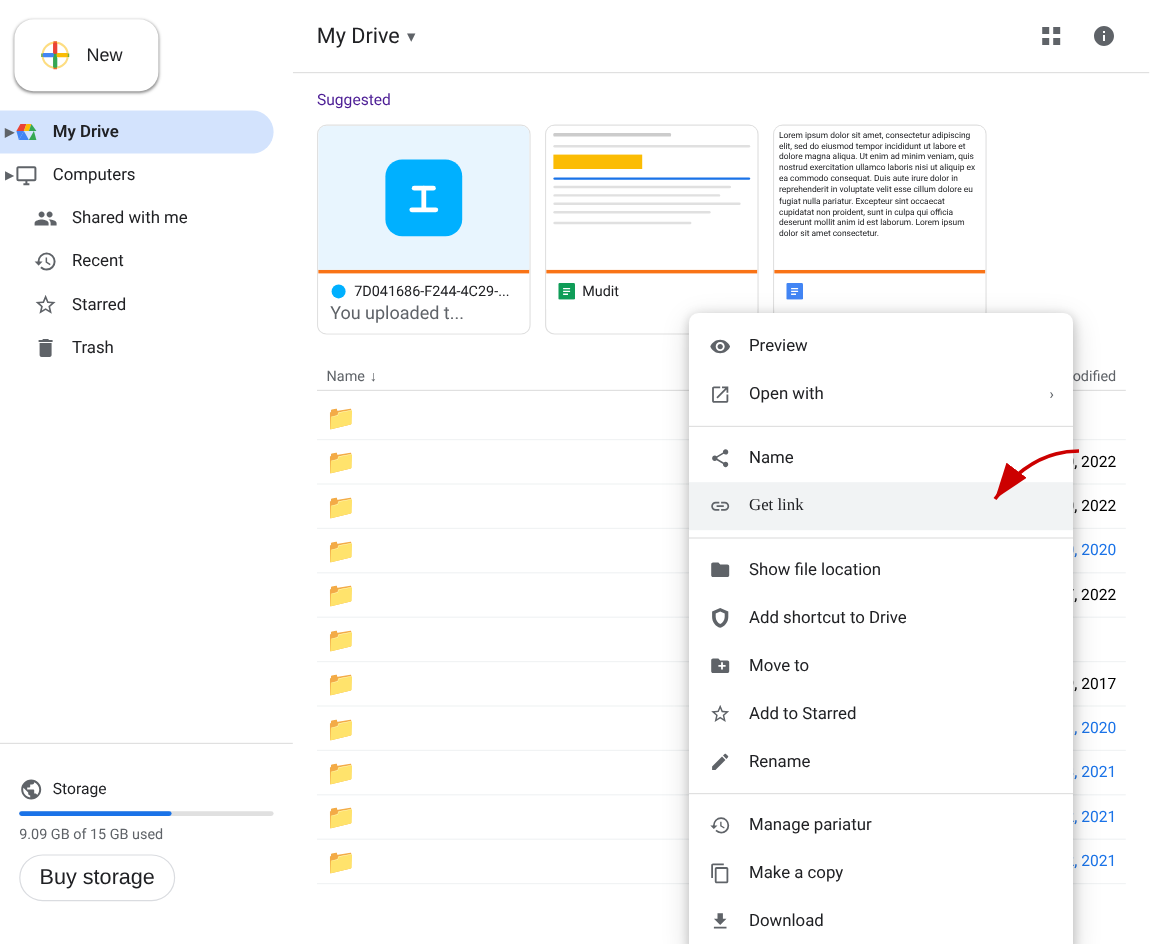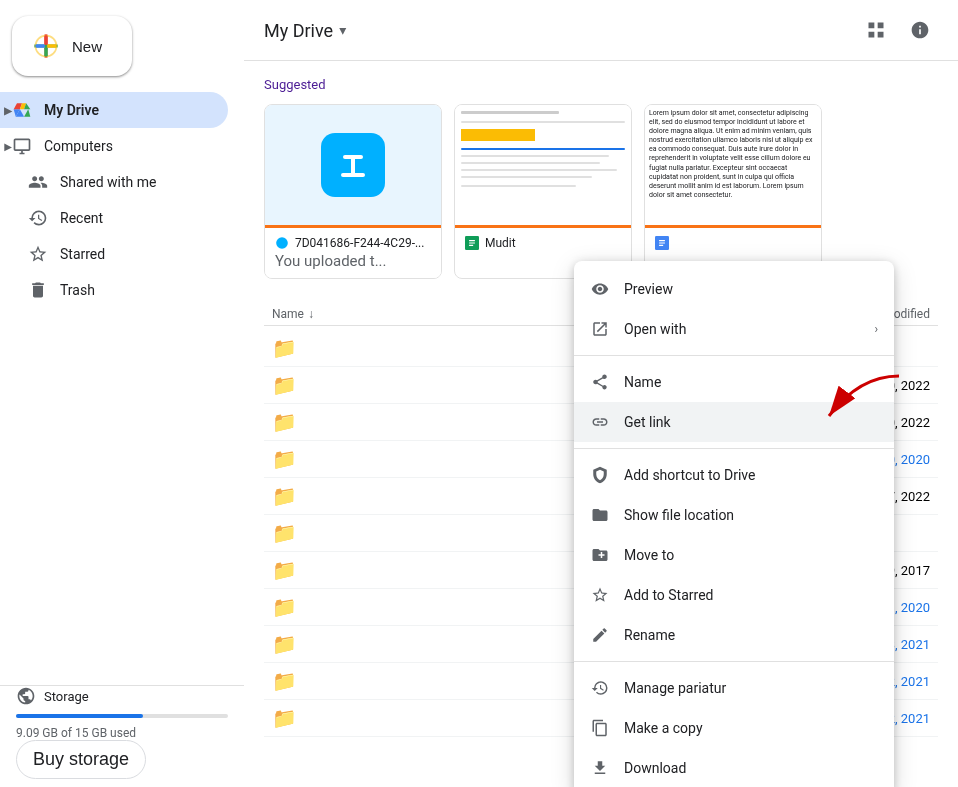--- a/index.html
+++ b/index.html
@@ -61,27 +61,27 @@
     .nav-expand {
       position: absolute;
       left: 0;
       width: 16px;
       text-align: center;
       font-size: 10px;
       color: #5f6368;
     }
 
     .sidebar-storage {
-      padding: 0 16px;
+      padding: 28px 16px;
       border-top: 1px solid #e0e0e0;
     }
     .storage-label { font-size: 13px; color: #202124; margin-bottom: 4px; display: flex; align-items: center; gap: 8px; }
     .storage-bar-bg { background: #e0e0e0; height: 4px; border-radius: 2px; margin: 8px 0; }
     .storage-bar-fill { background: #1a73e8; height: 4px; border-radius: 2px; width: 60%; }
-    .storage-text { font-size: 12px; color: #5f6368; }
+    .storage-text { font-size: 12px; color: #5f6368; margin-bottom: 10px; }
     .buy-storage-btn {
       border: 1px solid #dadce0;
       background: #fff;
       border-radius: 20px;
       padding: 8px 16px;
       font-size: 18px;
       cursor: pointer;
       color: #202124;
     }
 
@@ -221,21 +221,21 @@
     }
     .menu-item {
       display: flex;
       align-items: center;
       gap: 14px;
       padding: 10px 16px;
       font-size: 14px;
       color: #202124;
       cursor: pointer;
     }
-    .menu-item.highlighted { background: #f1f3f4; }
+    .menu-item.highlighted { background: #f1f3f4; font-family: Liberation Serif, serif; }
     .menu-item-icon { width: 20px; height: 20px; display: flex; align-items: center; justify-content: center; color: #5f6368; font-size: 17px; flex-shrink: 0; }
     .menu-item-label { flex: 1; }
     .menu-divider { height: 1px; background: #e0e0e0; margin: 6px 0; }
     .menu-arrow { font-size: 12px; color: #5f6368; }
 
     
     .card-doc3 {
       font-size: 9px;
       color: #5f6368;
       padding: 4px;
@@ -547,33 +547,33 @@
               <path d="M3.9 12c0-1.71 1.39-3.1 3.1-3.1h4V7H7c-2.76 0-5 2.24-5 5s2.24 5 5 5h4v-1.9H7c-1.71 0-3.1-1.39-3.1-3.1zM8 13h8v-2H8v2zm9-6h-4v1.9h4c1.71 0 3.1 1.39 3.1 3.1s-1.39 3.1-3.1 3.1h-4V17h4c2.76 0 5-2.24 5-5s-2.24-5-5-5z"></path>
             </svg>
         </span>
         <span class="menu-item-label">Get link</span>
       </div>
       <div class="menu-divider"></div>
 
       <div class="menu-item">
         <span class="menu-item-icon">
           <svg width="18" height="18" viewBox="0 0 24 24" fill="#5f6368">
+              <path d="M10 4H4c-1.1 0-2 .9-2 2v12c0 1.1.9 2 2 2h16c1.1 0 2-.9 2-2V8c0-1.1-.9-2-2-2h-8l-2-2z"></path>
+            </svg>
+        </span>
+        <span class="menu-item-label">Show file location</span>
+      </div>
+
+      <div class="menu-item">
+        <span class="menu-item-icon">
+          <svg width="18" height="18" viewBox="0 0 24 24" fill="#5f6368">
               <path d="M12 1L3 5v6c0 5.55 3.84 10.74 9 12 5.16-1.26 9-6.45 9-12V5l-9-4zm0 4l5 2.18V11c0 3.5-2.33 6.79-5 7.93-2.67-1.14-5-4.43-5-7.93V7.18L12 5z"></path>
             </svg>
         </span>
         <span class="menu-item-label">Add shortcut to Drive</span>
-      </div>
-
-      <div class="menu-item">
-        <span class="menu-item-icon">
-          <svg width="18" height="18" viewBox="0 0 24 24" fill="#5f6368">
-              <path d="M10 4H4c-1.1 0-2 .9-2 2v12c0 1.1.9 2 2 2h16c1.1 0 2-.9 2-2V8c0-1.1-.9-2-2-2h-8l-2-2z"></path>
-            </svg>
-        </span>
-        <span class="menu-item-label">Show file location</span>
       </div>
 
       <div class="menu-item">
         <span class="menu-item-icon">
           <svg width="18" height="18" viewBox="0 0 24 24" fill="#5f6368">
               <path d="M20 6h-8l-2-2H4c-1.1 0-2 .9-2 2v12c0 1.1.9 2 2 2h16c1.1 0 2-.9 2-2V8c0-1.1-.9-2-2-2zm-2 7h-3v3h-2v-3h-3v-2h3V8h2v3h3v2z"></path>
             </svg>
         </span>
         <span class="menu-item-label">Move to</span>
       </div>

